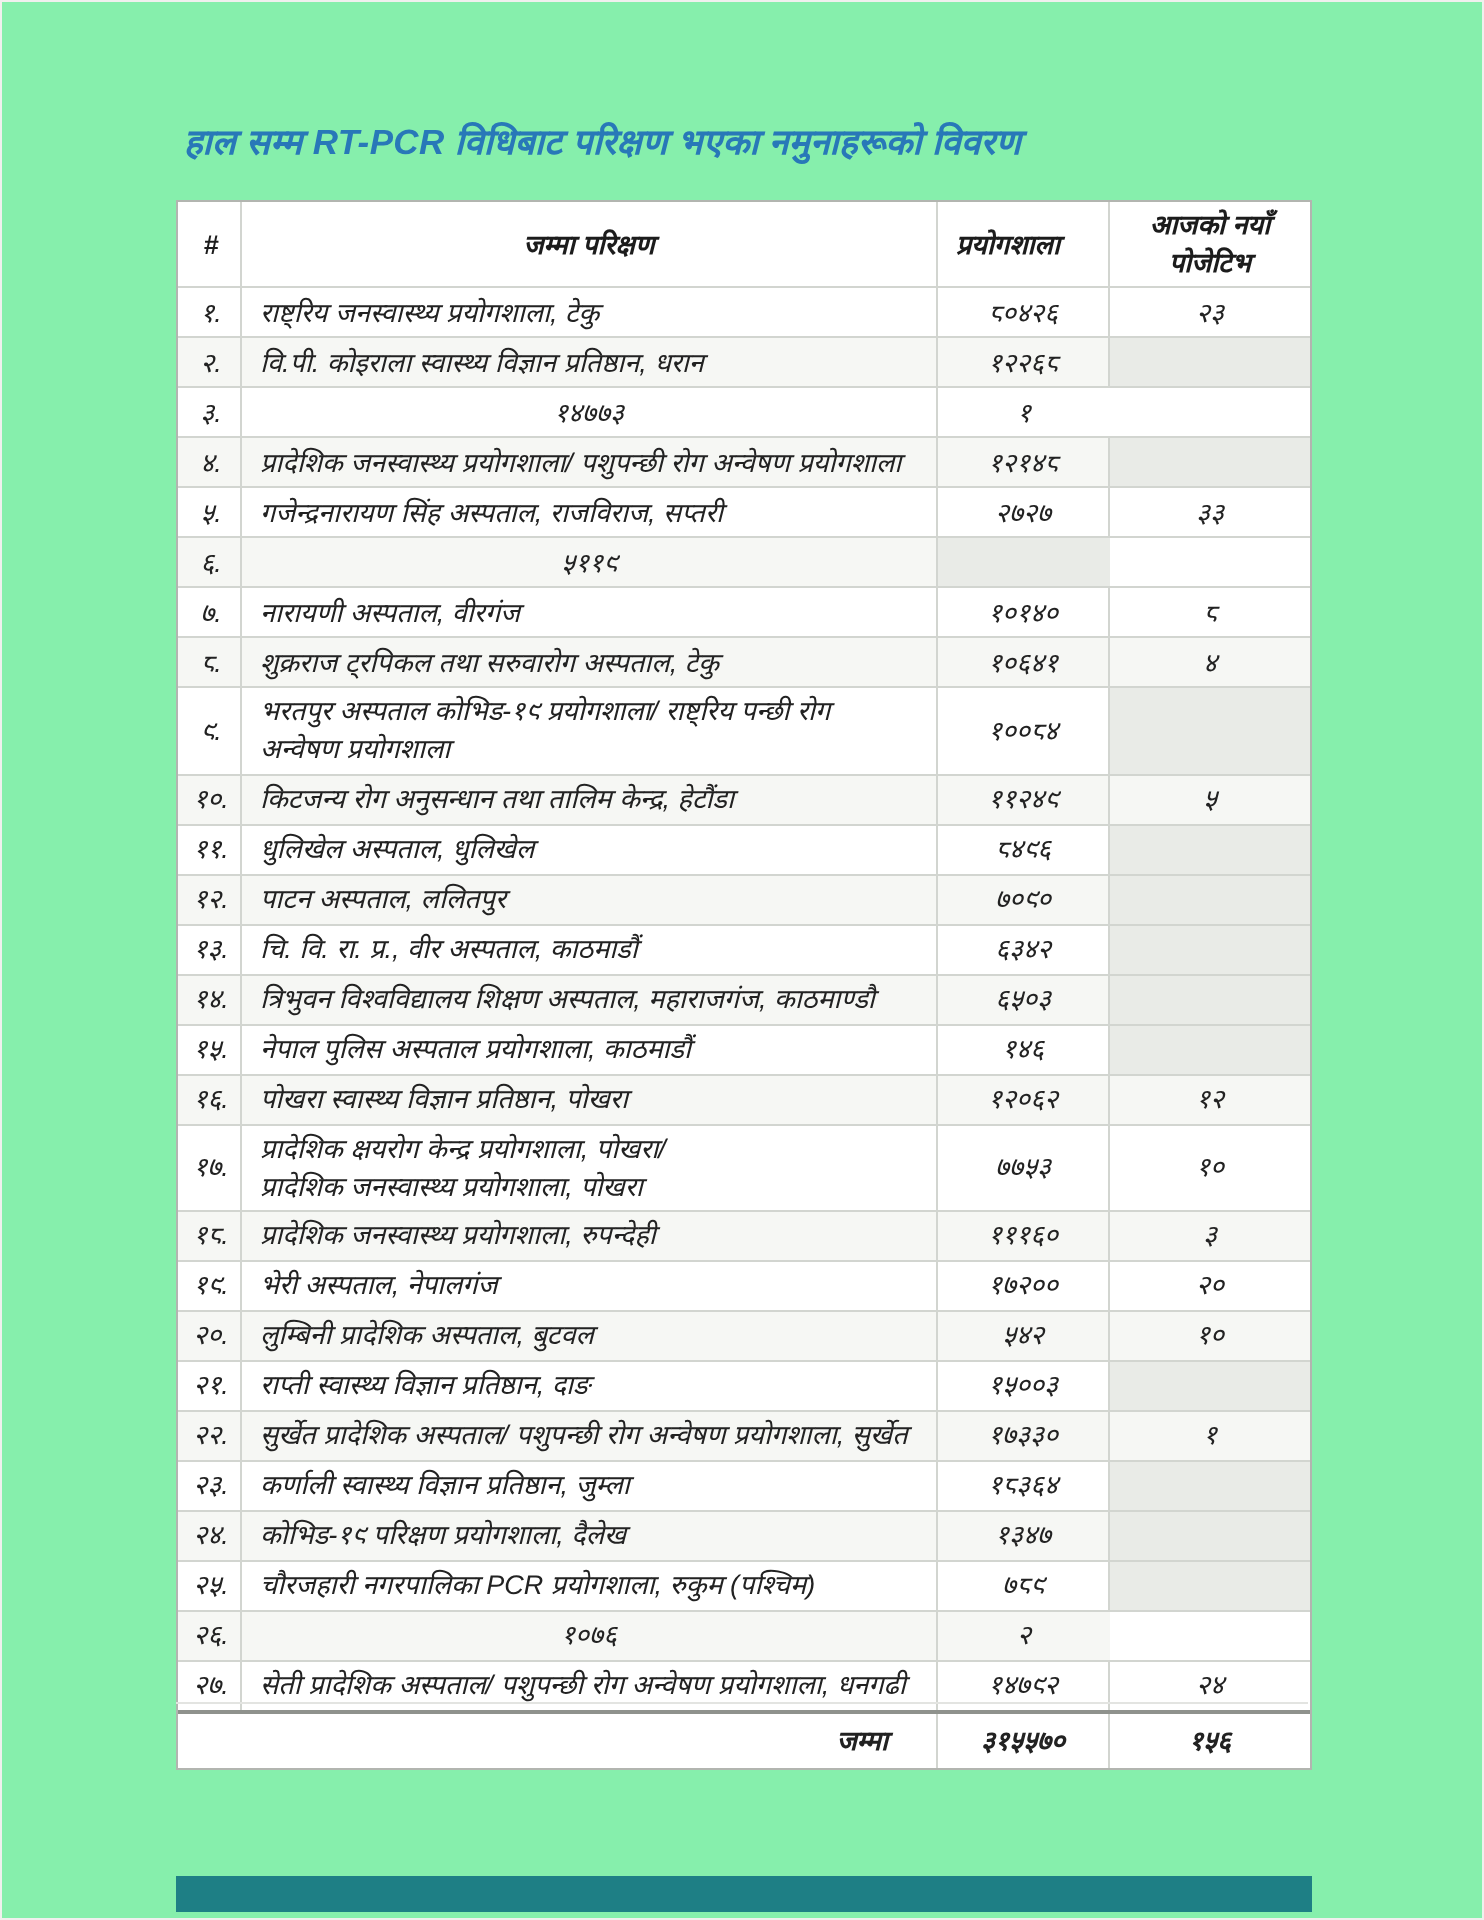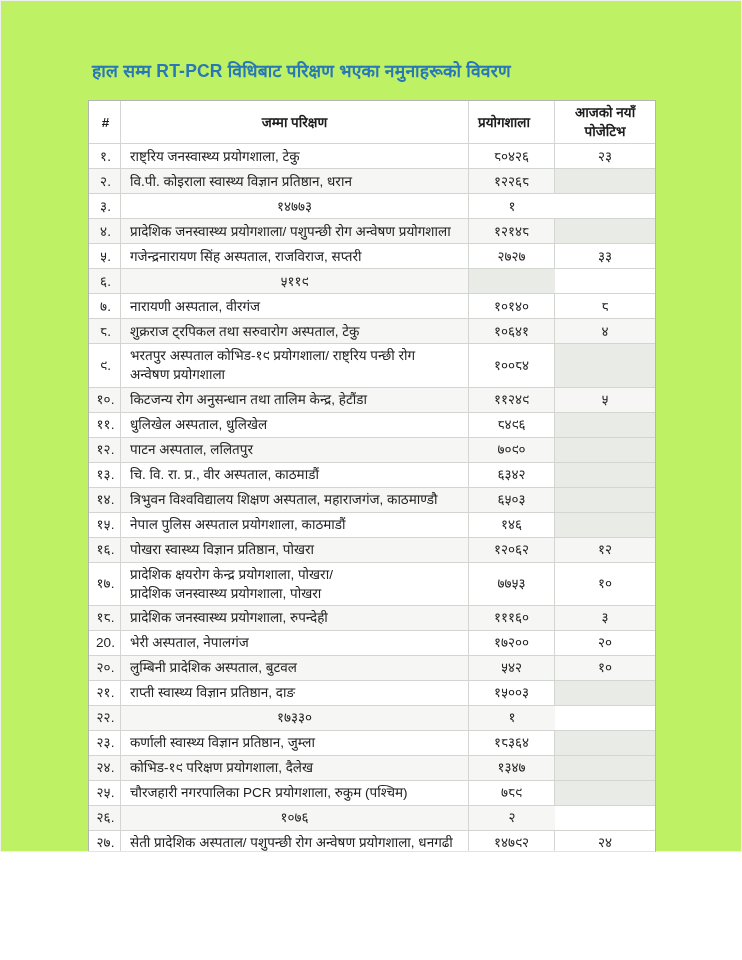--- a/index.html
+++ b/index.html
@@ -1,19 +1,20 @@
 <!DOCTYPE html>
 <html lang="ne"><head>
 <meta charset="utf-8">
 <style>
   html,body{margin:0;padding:0;background:#ffffff;}
   .page{
-    position:relative;width:742px;height:852px;background:#bef264;overflow:hidden;
+    position:relative;width:742px;height:960px;background:#86efac;overflow:hidden;
     font-family:"Liberation Sans","DejaVu Sans",sans-serif;color:#222222;
     box-shadow:inset 0 0 0 1px #f0f0ee;
+    font-style:italic;
   }
   .title{
     position:absolute;left:92px;top:58px;width:600px;margin:0;
     font-size:17.5px;font-weight:bold;color:#2878b8;letter-spacing:0.2px;
   }
   .table{
     position:absolute;left:88px;top:100px;width:566px;
     border:1px solid #b2b5b0;background:#ffffff;
   }
   .row{
@@ -158,39 +159,40 @@
           <div class="cell num">७७५३</div>
           <div class="cell pos">१०</div>
         </div>
         <div class="row alt">
           <div class="cell sn">१८.</div>
           <div class="cell lab">प्रादेशिक जनस्वास्थ्य प्रयोगशाला, रुपन्देही</div>
           <div class="cell num">१११६०</div>
           <div class="cell pos">३</div>
         </div>
         <div class="row">
-          <div class="cell sn">20.</div>
+          <div class="cell sn">१९.</div>
           <div class="cell lab">भेरी अस्पताल, नेपालगंज</div>
           <div class="cell num">१७२००</div>
           <div class="cell pos">२०</div>
         </div>
         <div class="row alt">
           <div class="cell sn">२०.</div>
           <div class="cell lab">लुम्बिनी प्रादेशिक अस्पताल, बुटवल</div>
           <div class="cell num">५४२</div>
           <div class="cell pos">१०</div>
         </div>
         <div class="row">
           <div class="cell sn">२१.</div>
           <div class="cell lab">राप्ती स्वास्थ्य विज्ञान प्रतिष्ठान, दाङ</div>
           <div class="cell num">१५००३</div>
           <div class="cell pos empty"></div>
         </div>
         <div class="row alt">
           <div class="cell sn">२२.</div>
+          <div class="cell lab">सुर्खेत प्रादेशिक अस्पताल/ पशुपन्छी रोग अन्वेषण प्रयोगशाला, सुर्खेत</div>
           <div class="cell num">१७३३०</div>
           <div class="cell pos">१</div>
         </div>
         <div class="row">
           <div class="cell sn">२३.</div>
           <div class="cell lab">कर्णाली स्वास्थ्य विज्ञान प्रतिष्ठान, जुम्ला</div>
           <div class="cell num">१८३६४</div>
           <div class="cell pos empty"></div>
         </div>
         <div class="row alt">

